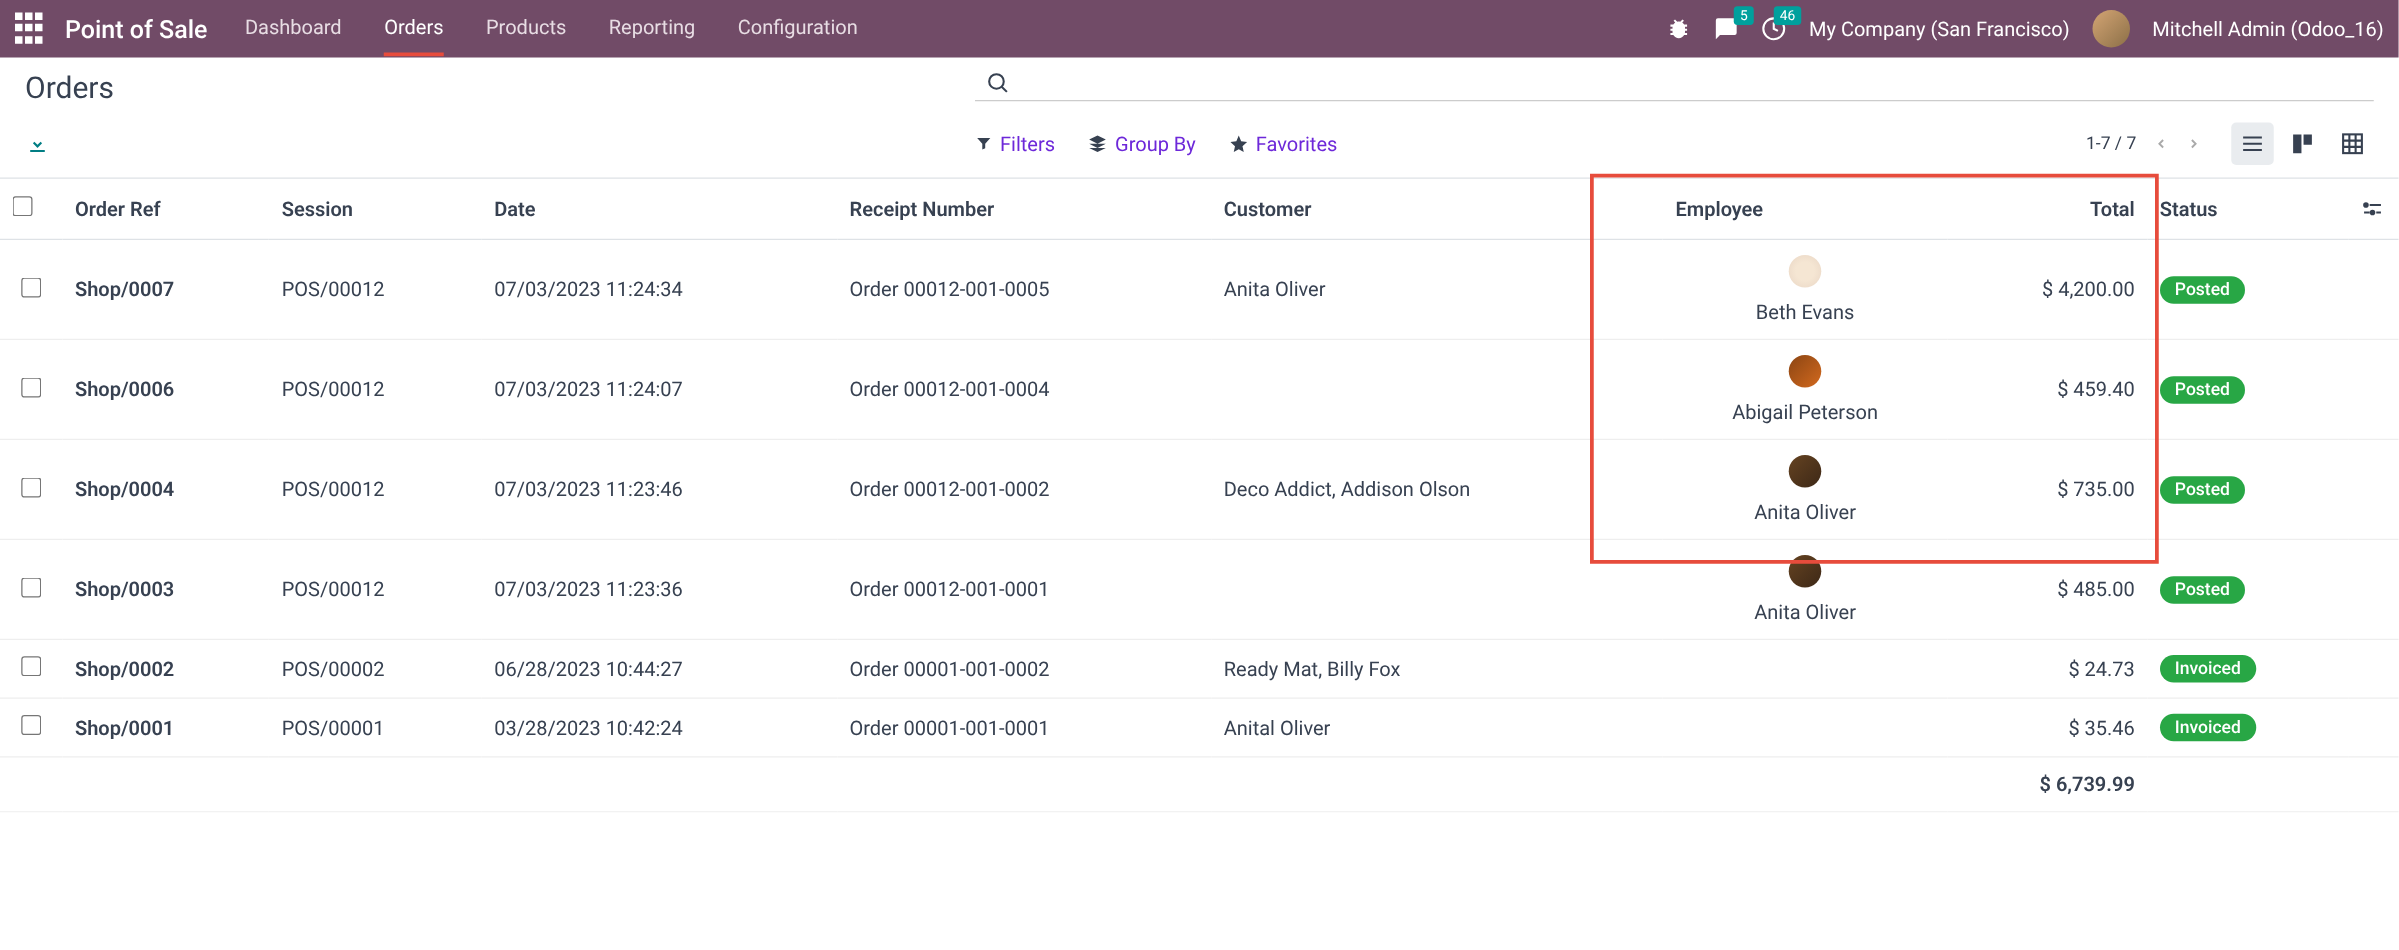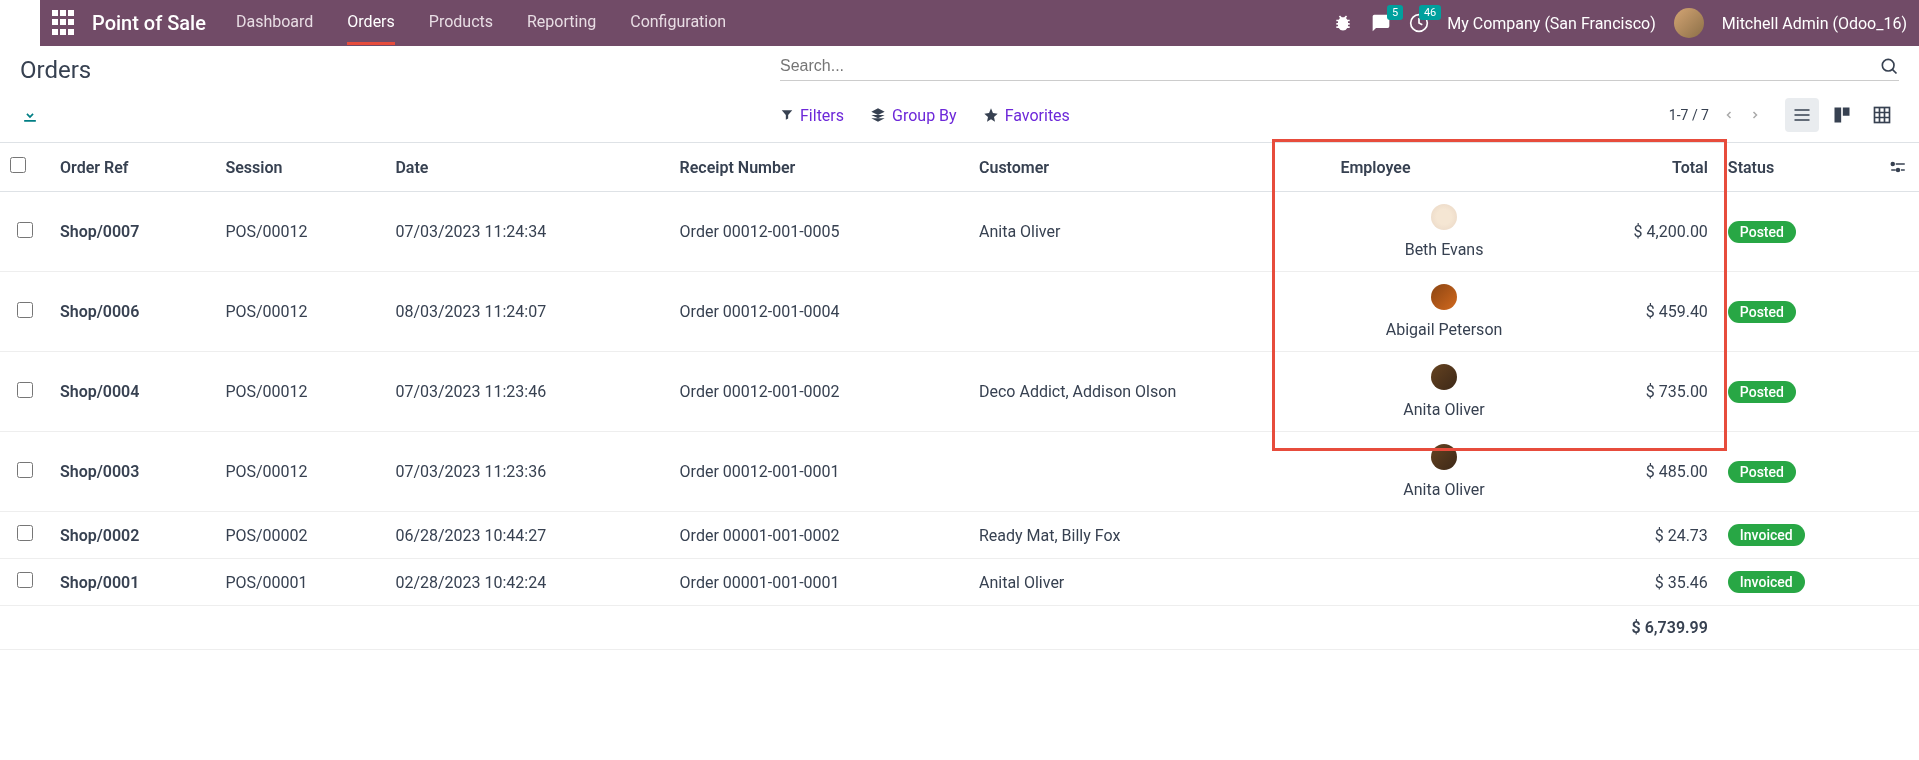--- a/index.html
+++ b/index.html
@@ -1,19 +1,19 @@
 <!DOCTYPE html>
 <html><head>
 <meta charset="utf-8">
 <style>
 * { box-sizing: border-box; margin: 0; padding: 0; }
 body { font-family: -apple-system, BlinkMacSystemFont, "Segoe UI", Roboto, sans-serif; font-size: 15px; color: #374151; background: #fff; width: 1919px; }
 
 
-.navbar { display: flex; align-items: center; height: 46px; background: #714B67; color: #fff; padding: 0 12px; margin-left: 40px; }
+.navbar { display: flex; align-items: center; height: 46px; background: #714B67; color: #fff; padding: 0 12px; }
 .navbar .apps-icon { width: 26px; height: 26px; display: flex; flex-wrap: wrap; gap: 2px; margin-right: 14px; cursor: pointer; }
 .navbar .apps-icon span { width: 6px; height: 6px; background: #fff; }
 .navbar .brand { font-size: 20px; font-weight: 500; margin-right: 30px; }
 .navbar .nav-items { display: flex; gap: 34px; }
 .navbar .nav-item { color: #E8DDE4; cursor: pointer; position: relative; padding-bottom: 4px; font-size: 16px; }
 .navbar .nav-item.active { color: #fff; }
 .navbar .nav-item.active::after { content: ''; position: absolute; left: 0; right: 0; bottom: -10px; height: 3px; background: #E74C3C; }
 .navbar .spacer { flex: 1; }
 .navbar .right { display: flex; align-items: center; gap: 18px; }
 .navbar .icon-btn { position: relative; cursor: pointer; display: flex; align-items: center; }
@@ -114,21 +114,20 @@
       <div class="avatar"></div>
       <div class="username">Mitchell Admin (Odoo_16)</div>
     </div>
   </div>
 </div>
 
 <div class="control-panel">
   <div class="cp-row1">
     <div class="cp-title">Orders</div>
     <div class="search-wrap">
-      <input class="search-input" placeholder="Search..." style="">
       <span class="search-icon">
         <svg width="20" height="20" viewBox="0 0 24 24" fill="none" stroke="#374151" stroke-width="2">
             <circle cx="11" cy="11" r="7"></circle>
             <path d="M21 21l-5-5"></path>
           </svg>
       </span>
     </div>
   </div>
   <div class="cp-row2">
     <div class="cp-left">
@@ -235,21 +234,21 @@
             </div>
           </td>
     <td class="num">$ 4,200.00</td>
     <td><span class="status-badge posted">Posted</span></td>
     <td></td>
         </tr>
         <tr>
     <td class="col-check"><input type="checkbox" style=""></td>
     <td class="col-ref">Shop/0006</td>
     <td>POS/00012</td>
-    <td>08/03/2023 11:24:07</td>
+    <td>07/03/2023 11:24:07</td>
     <td>Order 00012-001-0004</td>
     <td></td>
     <td>
             <div class="emp-cell">
               <span class="emp-avatar a2"></span>
               <span>Abigail Peterson</span>
             </div>
           </td>
     <td class="num">$ 459.40</td>
     <td><span class="status-badge posted">Posted</span></td>
@@ -298,21 +297,21 @@
     <td>Ready Mat, Billy Fox</td>
     <td></td>
     <td class="num">$ 24.73</td>
     <td><span class="status-badge invoiced">Invoiced</span></td>
     <td></td>
         </tr>
         <tr>
     <td class="col-check"><input type="checkbox" style=""></td>
     <td class="col-ref">Shop/0001</td>
     <td>POS/00001</td>
-    <td>02/28/2023 10:42:24</td>
+    <td>03/28/2023 10:42:24</td>
     <td>Order 00001-001-0001</td>
     <td>Anital Oliver</td>
     <td></td>
     <td class="num">$ 35.46</td>
     <td><span class="status-badge invoiced">Invoiced</span></td>
     <td></td>
         </tr>
       </tbody>
   <tfoot>
     <tr>

